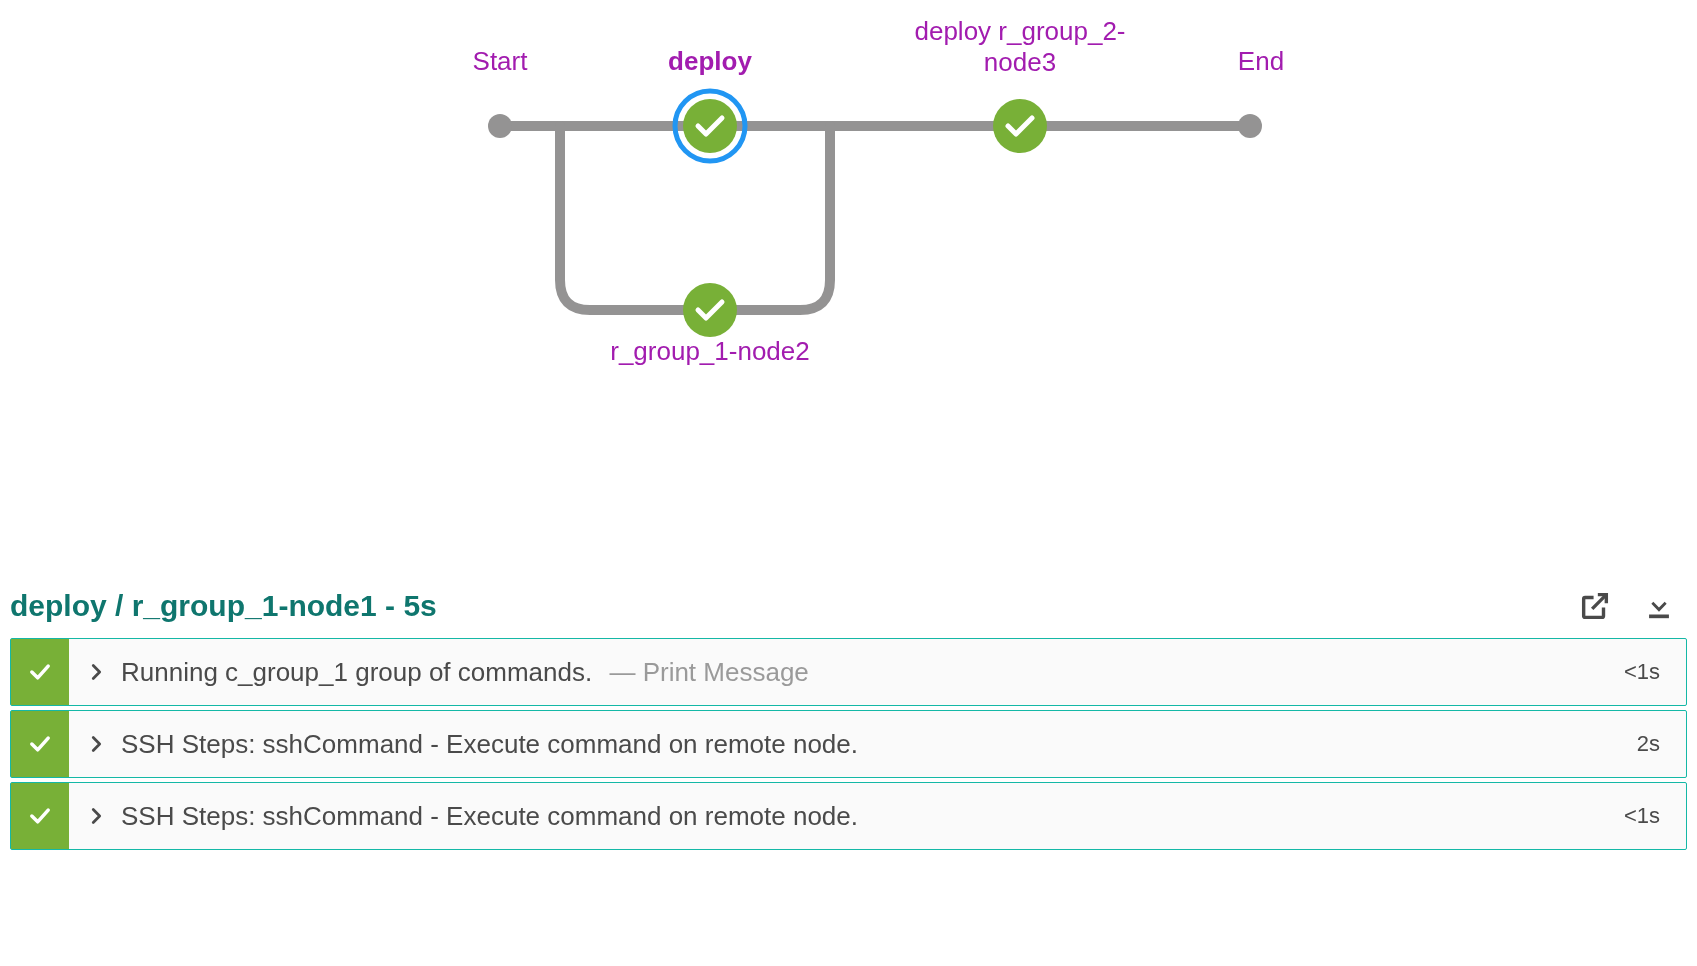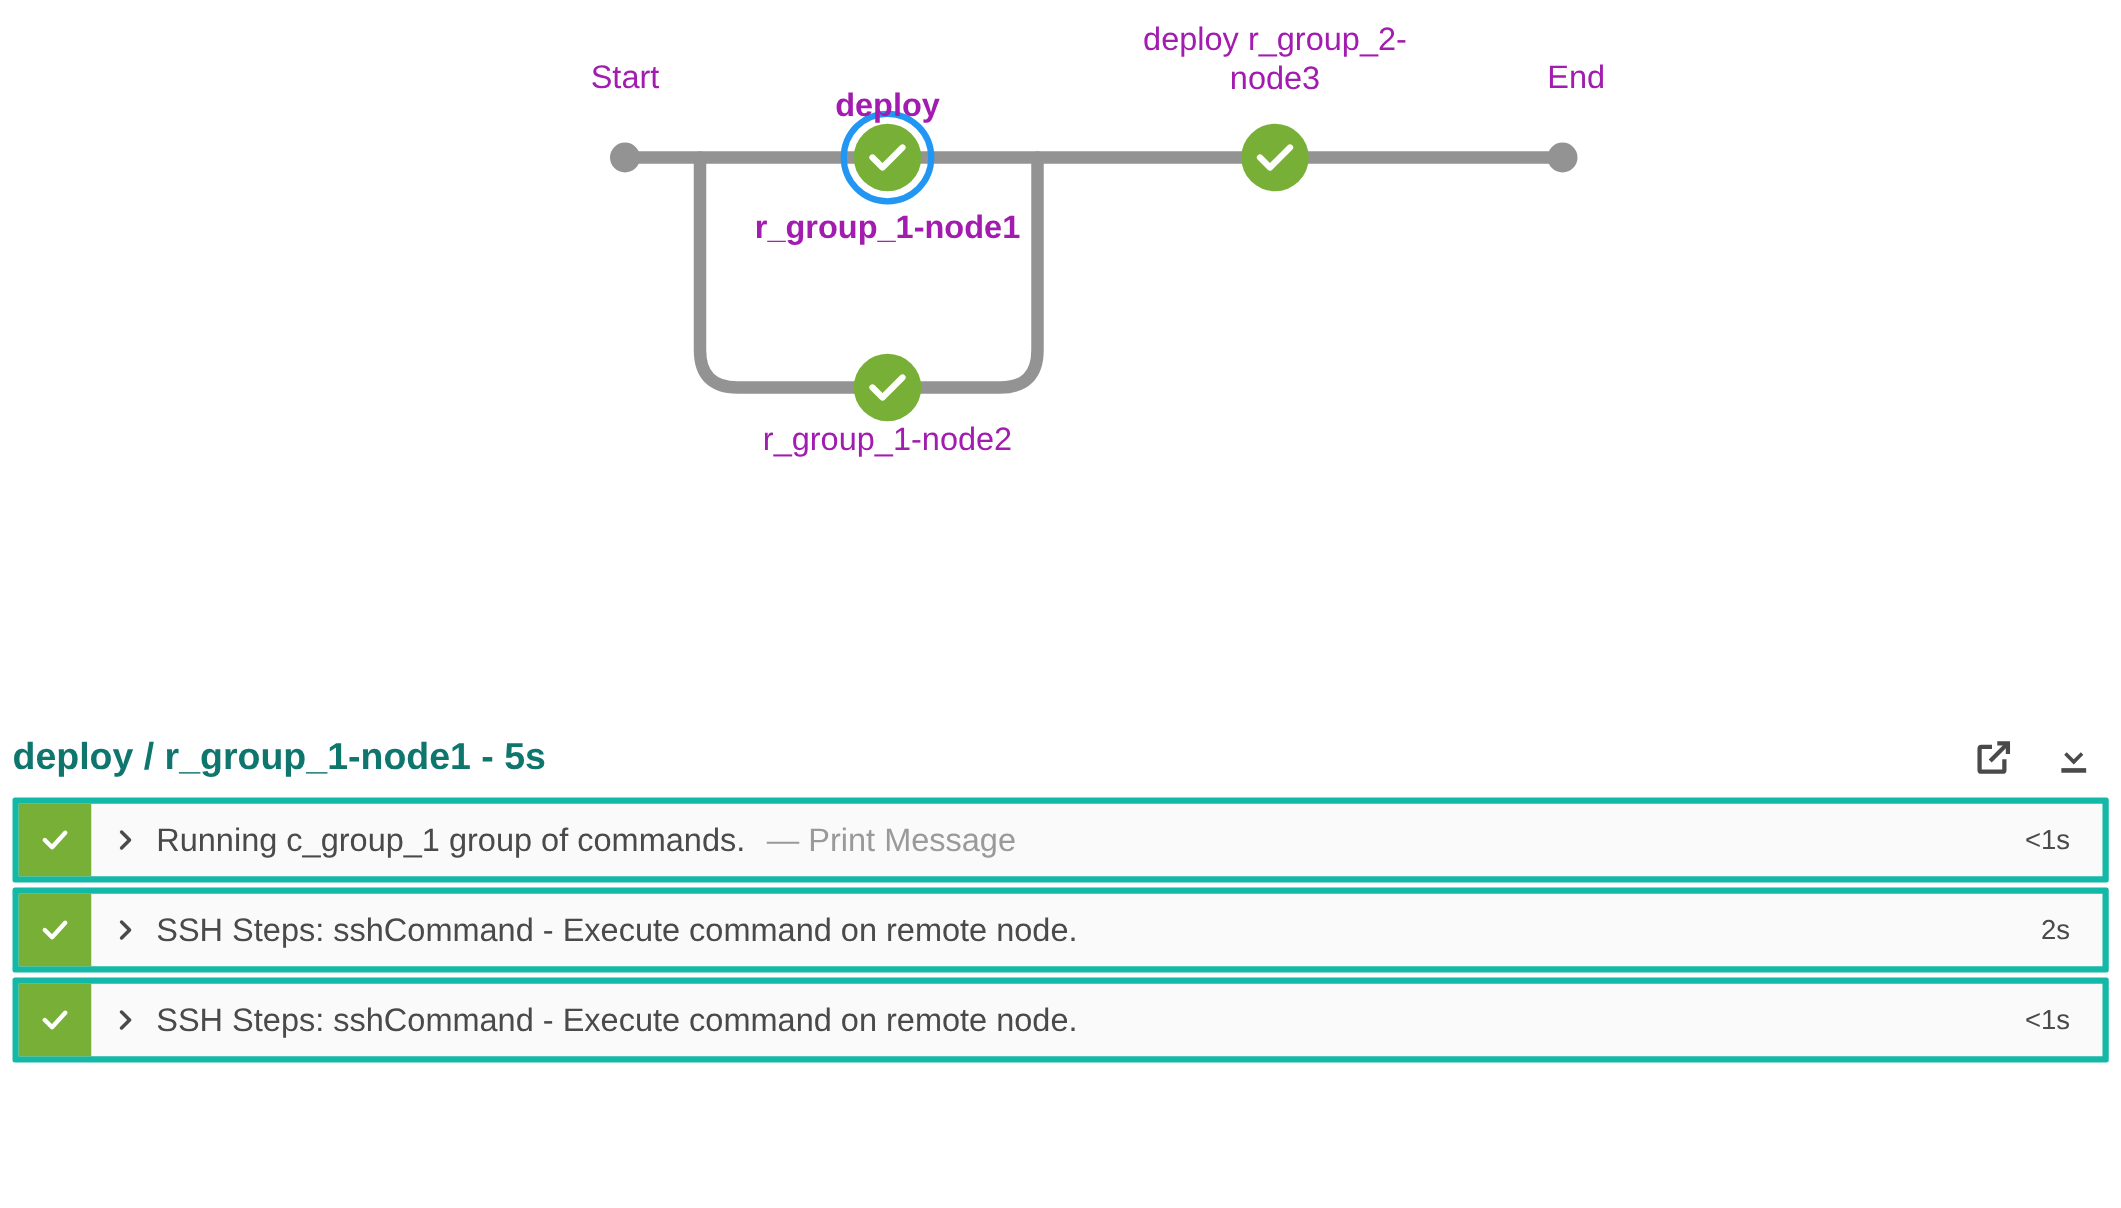--- a/index.html
+++ b/index.html
@@ -57,21 +57,21 @@
     cursor: pointer;
     color: #4a4a4a;
   }
 
   .step-list {
     padding: 0 10px;
   }
   .step-row {
     display: flex;
     align-items: stretch;
-    border: 5px solid #14b8a6;
+    border: 1px solid #14b8a6;
     border-radius: 2px;
     margin-bottom: 4px;
     background: #fafafa;
     min-height: 68px;
     cursor: pointer;
   }
   .step-status {
     width: 58px;
     background: #78b037;
     display: flex;
@@ -125,22 +125,21 @@
     <path d="M 698 126 L 706 134 L 722 118" fill="none" stroke="#ffffff" stroke-width="5" stroke-linecap="round" stroke-linejoin="round"></path>
 
     <circle cx="1020" cy="126" r="27" fill="#78b037"></circle>
     <path d="M 1008 126 L 1016 134 L 1032 118" fill="none" stroke="#ffffff" stroke-width="5" stroke-linecap="round" stroke-linejoin="round"></path>
 
     <circle cx="710" cy="310" r="27" fill="#78b037"></circle>
     <path d="M 698 310 L 706 318 L 722 302" fill="none" stroke="#ffffff" stroke-width="5" stroke-linecap="round" stroke-linejoin="round"></path>
   </svg>
 
   <div class="node-label" style="left:500px; top:46px;">Start</div>
-  <div class="node-label bold" style="left:710px; top:46px;margin-top:23px;">deploy</div>
-  <div class="node-label bold" style="left:710px; top:166px;">r_group_1-node1</div>
+  <div class="node-label bold" style="left:710px; top:46px;">deploy</div>
   <div class="node-label multiline" style="left:1020px; top:16px;">deploy r_group_2-node3</div>
   <div class="node-label" style="left:1250px; top:46px;margin-left:11px;">End</div>
   <div class="node-label" style="left:710px; top:336px;">r_group_1-node2</div>
 </div>
 
 <div style="height:180px;"></div>
 
 <div class="section-header">
   <div class="section-title">deploy / r_group_1-node1 - 5s</div>
   <div class="header-actions">

